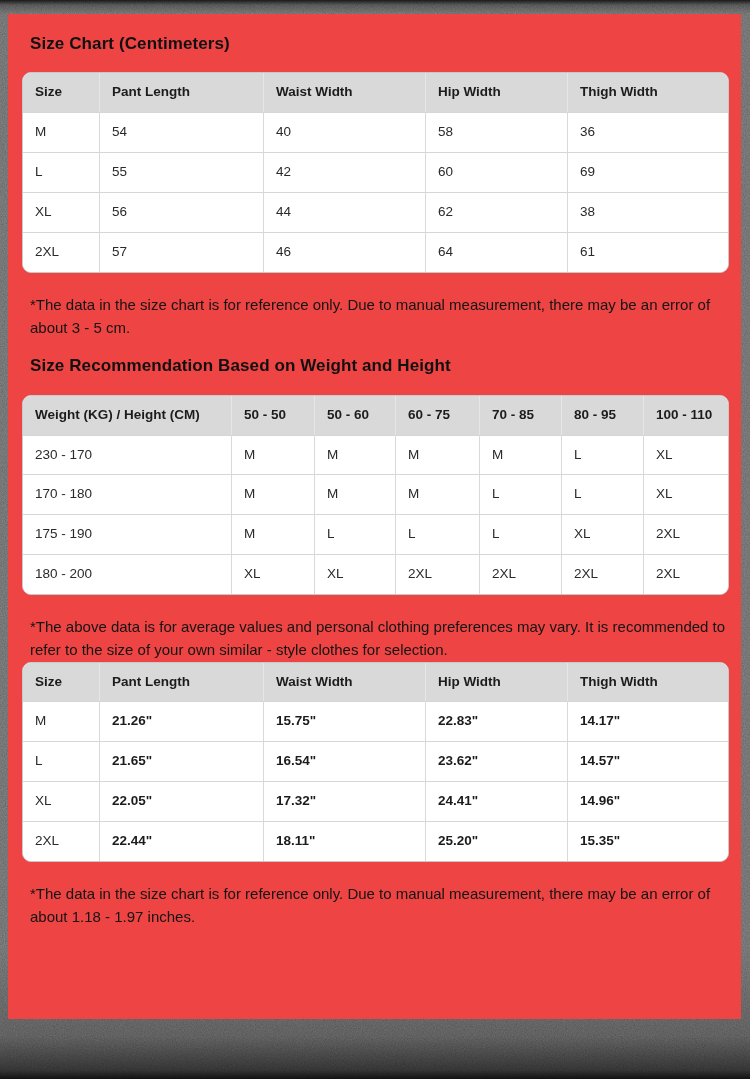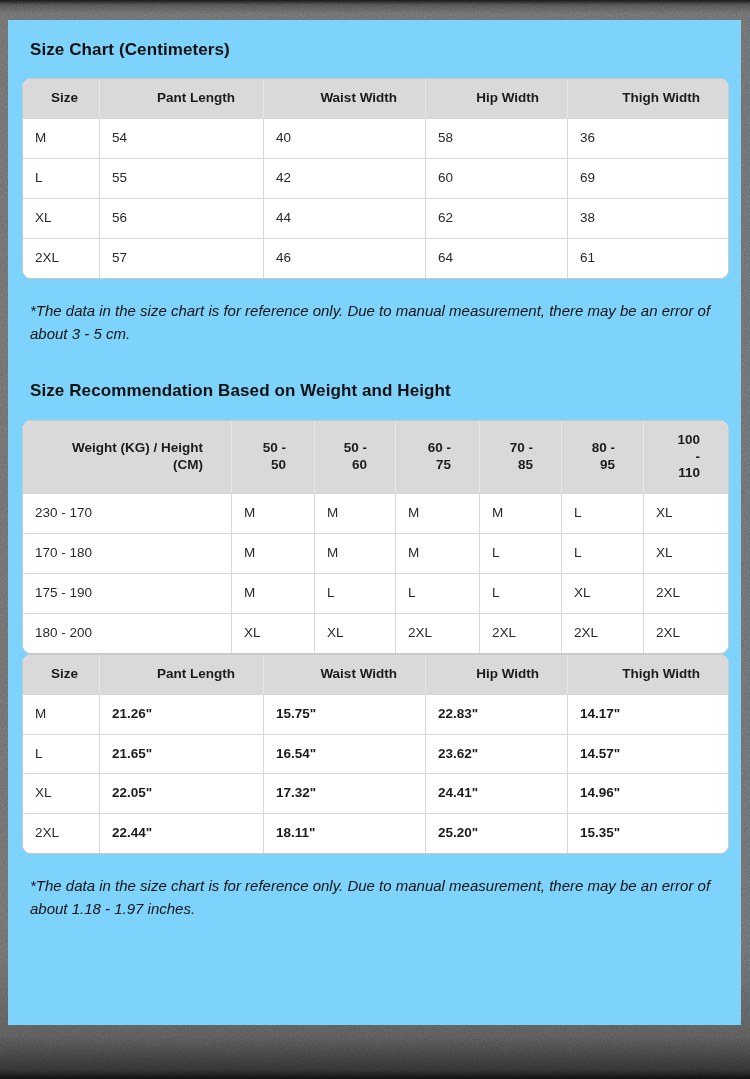--- a/index.html
+++ b/index.html
@@ -15,64 +15,63 @@
   .bg-shade{
     position:absolute;left:0;top:0;width:750px;height:1079px;
     background:linear-gradient(180deg,
       rgba(0,0,0,0.78) 0px, rgba(0,0,0,0.25) 5px, rgba(0,0,0,0) 14px,
       rgba(0,0,0,0) 88%, rgba(0,0,0,0.18) 96%,
       rgba(0,0,0,0.55) 1070px, rgba(0,0,0,0.85) 1079px);
     pointer-events:none;
   }
 
   .panel{
-    position:absolute;left:8px;top:20px;
+    position:absolute;left:8px;top:14px;
     width:733px;height:1005px;
-    background:#7dd3fc;
+    background:#ef4444;
     box-sizing:border-box;
     padding:10px 14px 0 14px;
     color:#1b1b1b;
   }
 
   .section{margin:0;}
   .section-heading{
     font-size:17px;font-weight:700;color:#111;
     line-height:1.2;margin:10px 0 18px 8px;
     letter-spacing:0.1px;
   }
-  .section + .section .section-heading{margin-top:36px;}
+  .section + .section .section-heading{margin-top:17px;}
 
   .size-table{
     width:100%;
     border-collapse:separate;border-spacing:0;
     border:1px solid #c9c9c9;border-radius:9px;
     overflow:hidden;background:#fff;
     table-layout:fixed;
   }
   .size-table th{
     background:#d9d9d9;
     font-weight:700;color:#1c1c1c;
-    font-size:13.5px;text-align:right;
-    padding:11px 28px;line-height:1.25;
+    font-size:13.5px;text-align:left;
+    padding:11px 12px;line-height:1.25;
   }
   .size-table td{
     font-size:13.5px;color:#2a2a2a;
     text-align:left;padding:11px 12px;line-height:1.25;
     border-top:1px solid #d6d6d6;
     background:#fff;
   }
   .size-table th + th{border-left:1px solid #e6e6e6;}
   .size-table td + td{border-left:1px solid #d9d9d9;}
   .size-table.bold-values td + td{font-weight:700;color:#1b1b1b;}
 
   .footnote{
     font-size:15px;color:#141414;
     line-height:1.55;
     margin:20px 0 0 8px;
-    font-style:italic;
   }
 </style>
 </head>
 <body>
 
 <div class="page">
 
   <svg class="bg-noise" width="750" height="1079" xmlns="http://www.w3.org/2000/svg">
     <filter id="grain">
       <feTurbulence type="fractalNoise" baseFrequency="0.9" numOctaves="2" stitchTiles="stitch" result="n"></feTurbulence>
@@ -194,20 +193,21 @@
               <td>180 - 200</td>
               <td>XL</td>
               <td>XL</td>
               <td>2XL</td>
               <td>2XL</td>
               <td>2XL</td>
               <td>2XL</td>
             </tr>
           </tbody>
         </table>
+      <p class="footnote">*The above data is for average values and personal clothing preferences may vary. It is recommended to refer to the size of your own similar - style clothes for selection.</p>
     </div>
 
     <div class="section">
       <table class="size-table bold-values">
         <colgroup>
           <col style="width:76px">
             <col style="width:164px">
             <col style="width:162px">
           <col style="width:142px">
             <col style="width:161px">

